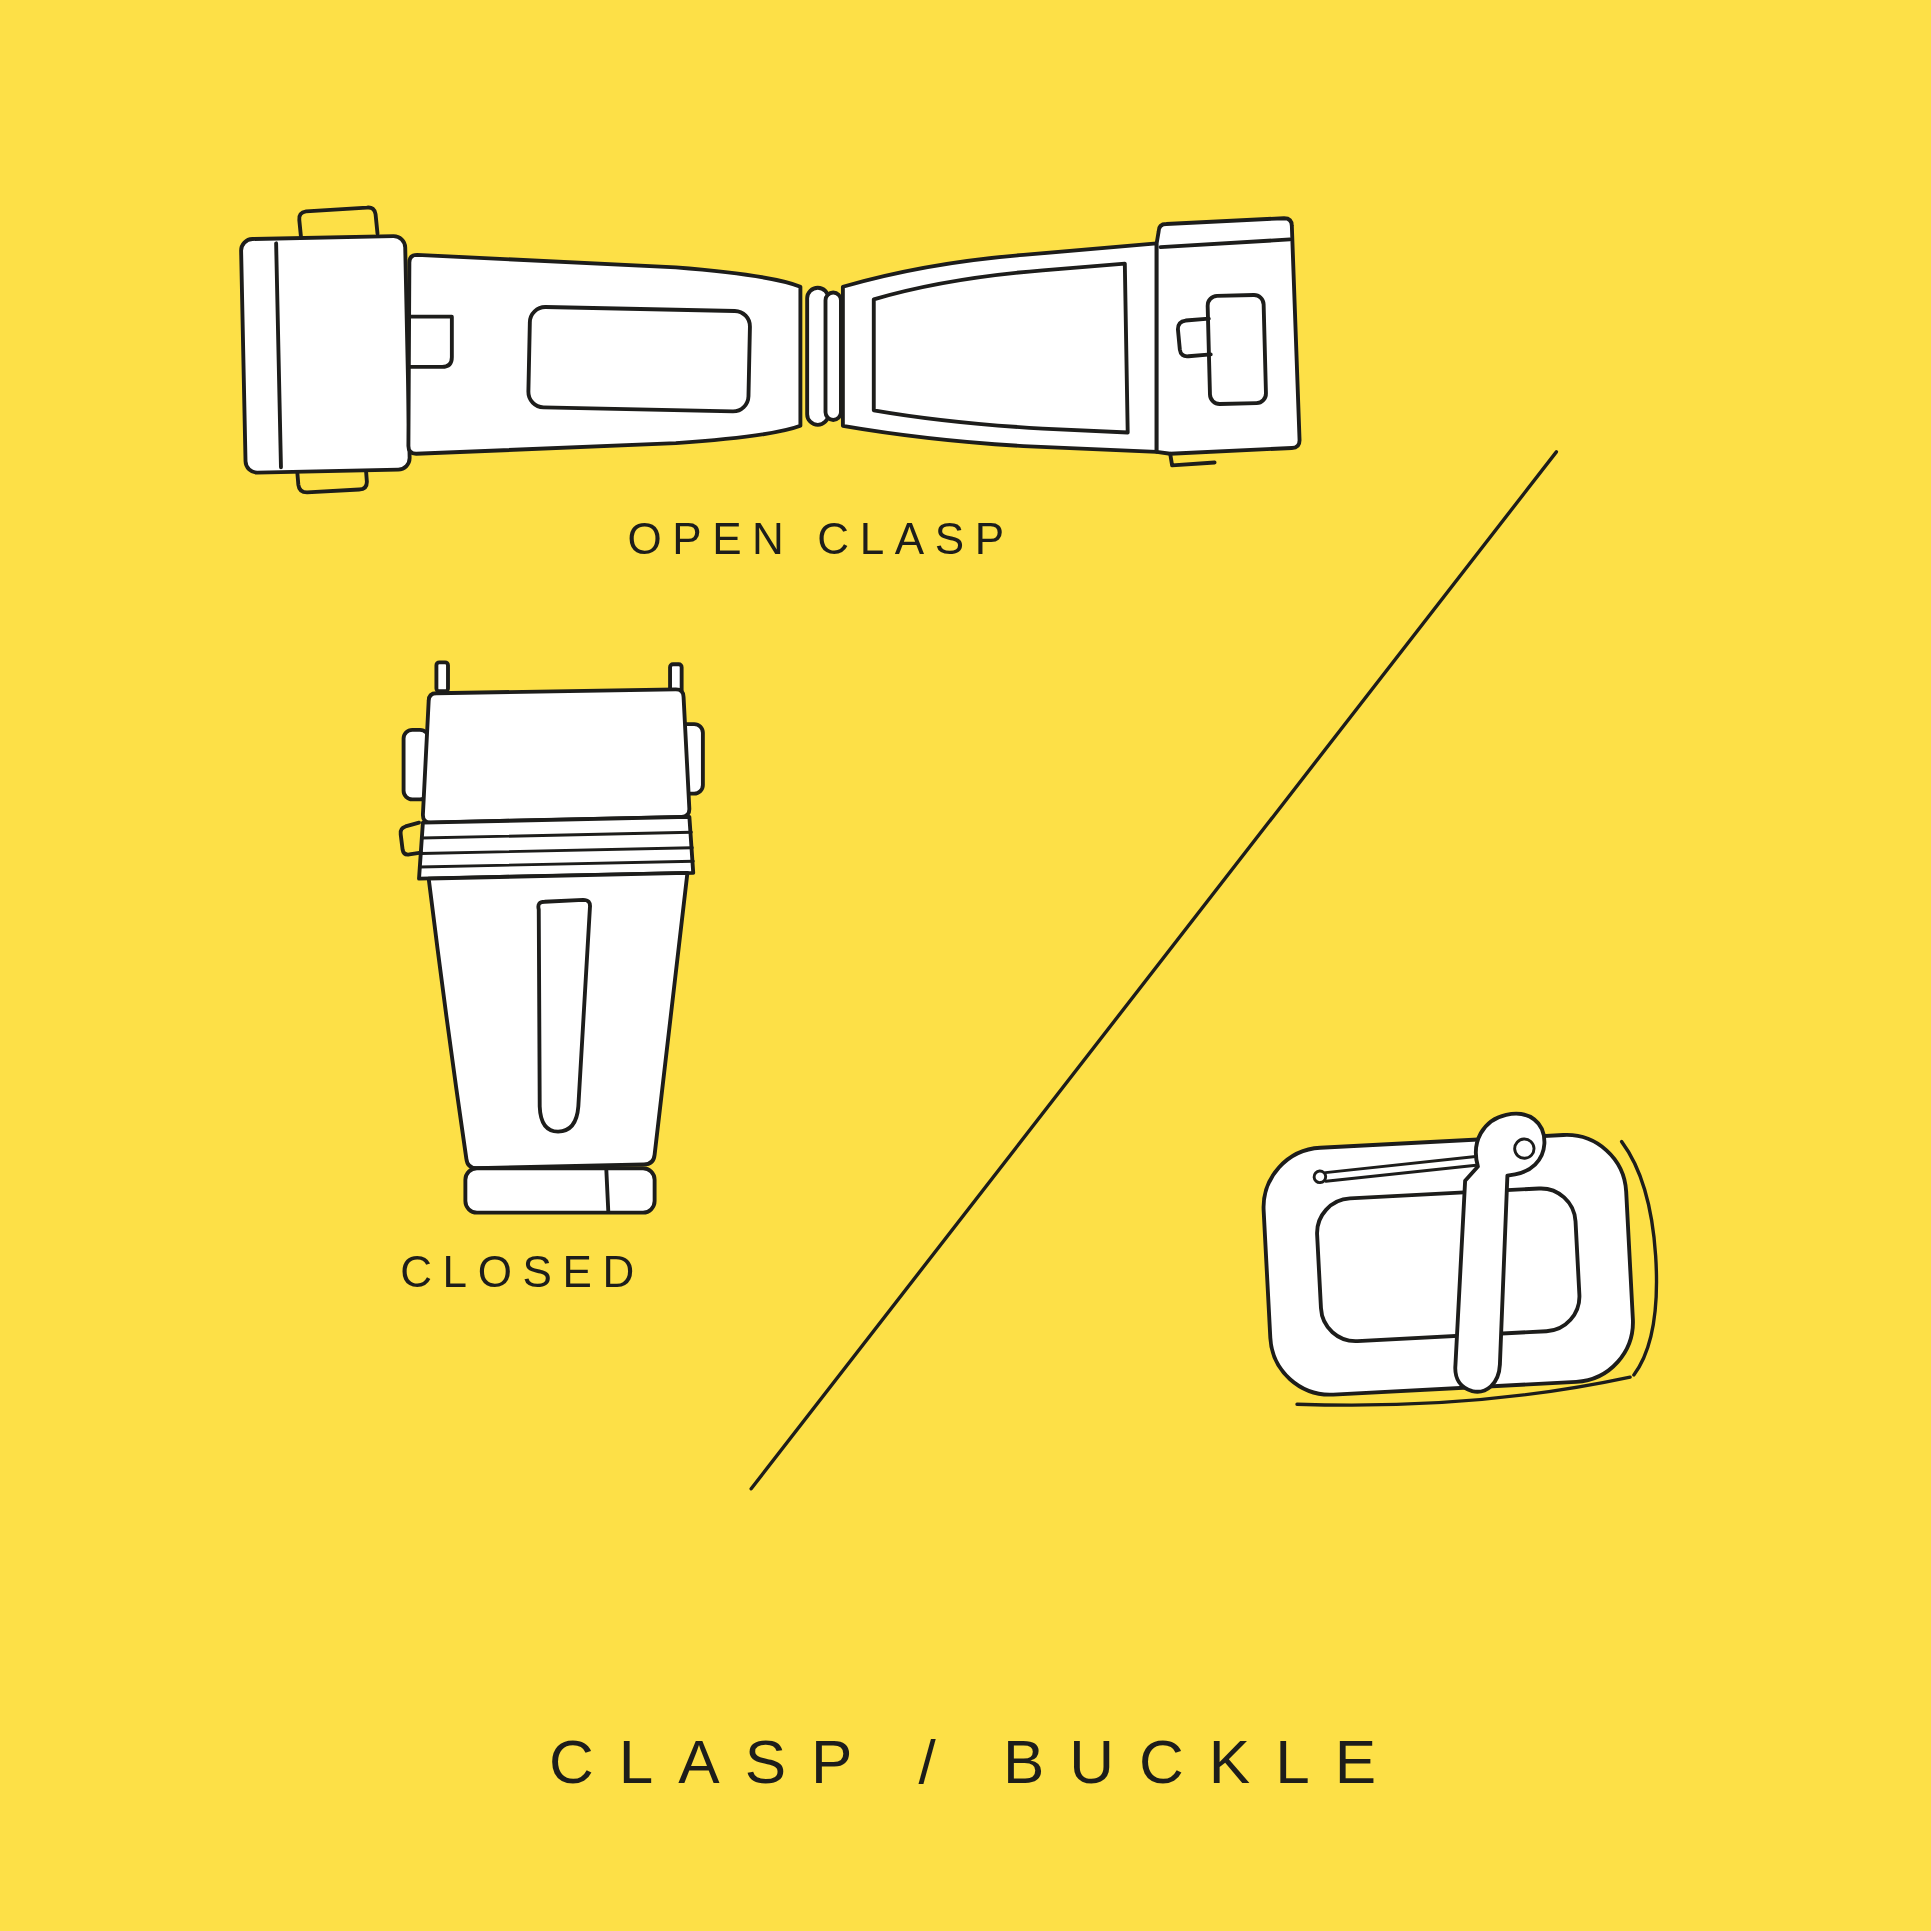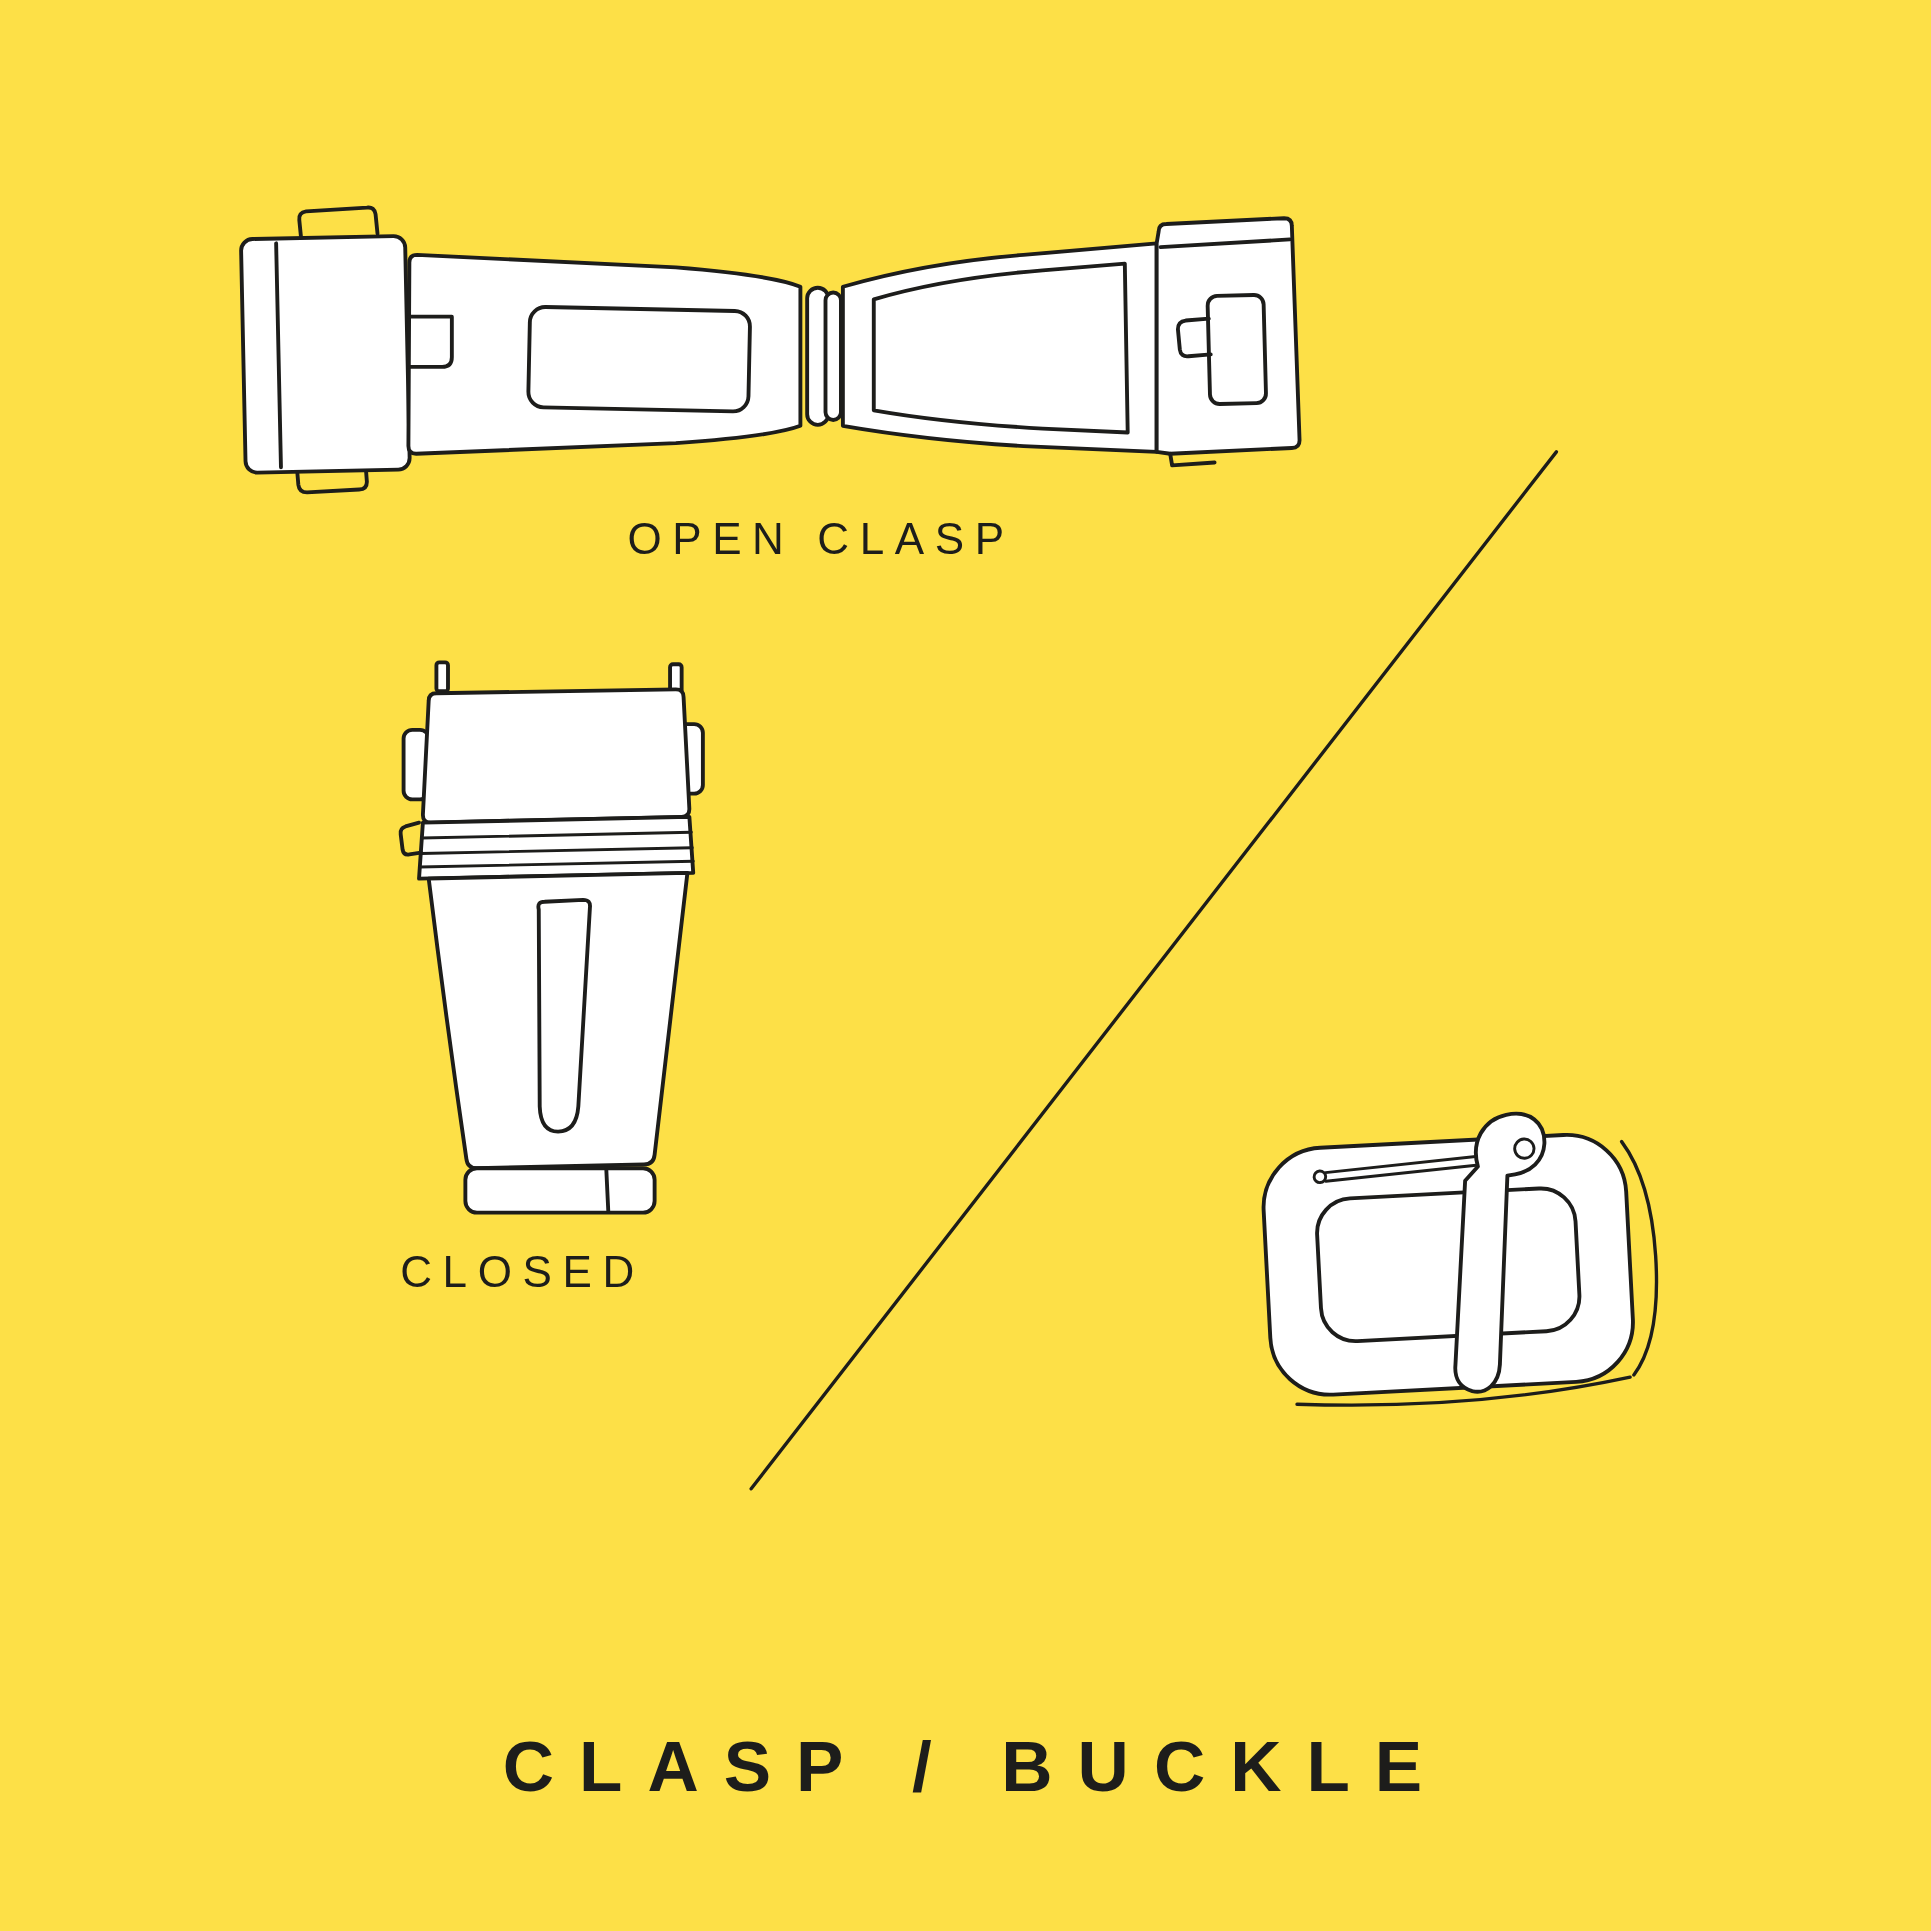--- a/index.html
+++ b/index.html
@@ -43,23 +43,23 @@
     left: 233px;
     top: 1247px;
     width: 579px;
   }
   .main-title {
     position: absolute;
     left: 193px;
     top: 1726px;
     width: 1564px;
     text-align: center;
-    font-size: 71px;
+    font-size: 62px;
     letter-spacing: 25px;
-    font-weight: 700;
+    font-weight: 400;
     color: #1d1d1b;
     white-space: nowrap;
   }
 </style>
 </head>
 <body>
 
 <div class="canvas">
 
   <svg class="art" viewBox="0 0 2000 2000" fill="none" stroke="#1d1d1b" stroke-width="4" stroke-linecap="round" stroke-linejoin="round">

